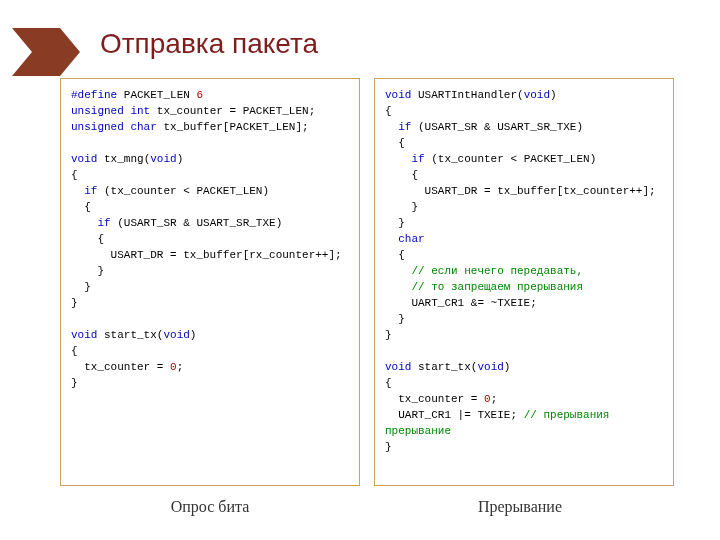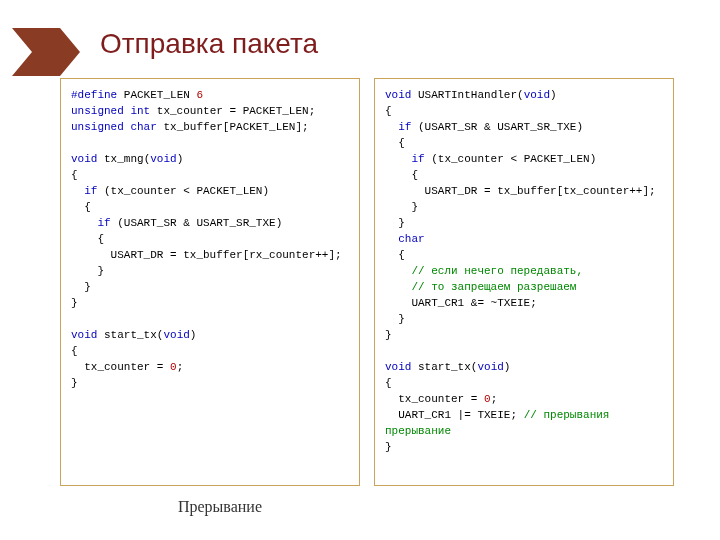--- a/index.html
+++ b/index.html
@@ -102,30 +102,31 @@
 <span>  </span><span class="kw">if</span><span> (USART_SR &amp; USART_SR_TXE)</span>
 <span>  {</span>
 <span>    </span><span class="kw">if</span><span> (tx_counter &lt; PACKET_LEN)</span>
 <span>    {</span>
 <span>      USART_DR = tx_buffer[tx_counter++];</span>
 <span>    }</span>
 <span>  }</span>
 <span>  </span><span class="kw">char</span>
 <span>  {</span>
 <span>    </span><span class="cm">// если нечего передавать,</span>
-<span>    </span><span class="cm">// то запрещаем разрешаем</span>
+<span>    </span><span class="cm">// то запрещаем прерывания</span>
 <span>    UART_CR1 &amp;= ~TXEIE;</span>
 <span>  }</span>
 <span>}</span>
 
 <span class="kw">void</span><span> </span><span class="fn">start_tx</span><span>(</span><span class="kw">void</span><span>)</span>
 <span>{</span>
 <span>  tx_counter = </span><span class="num">0</span><span>;</span>
 <span>  UART_CR1 |= TXEIE; </span><span class="cm">// прерывания</span>
 <span class="cm">прерывание</span>
 <span>}</span></div>
 
 </div>
 
 <div class="captions">
+  <div class="cap-left">Опрос бита</div>
   <div class="cap-gap"></div>
   <div class="cap-right">Прерывание</div>
 </div>
 
 </body></html>

